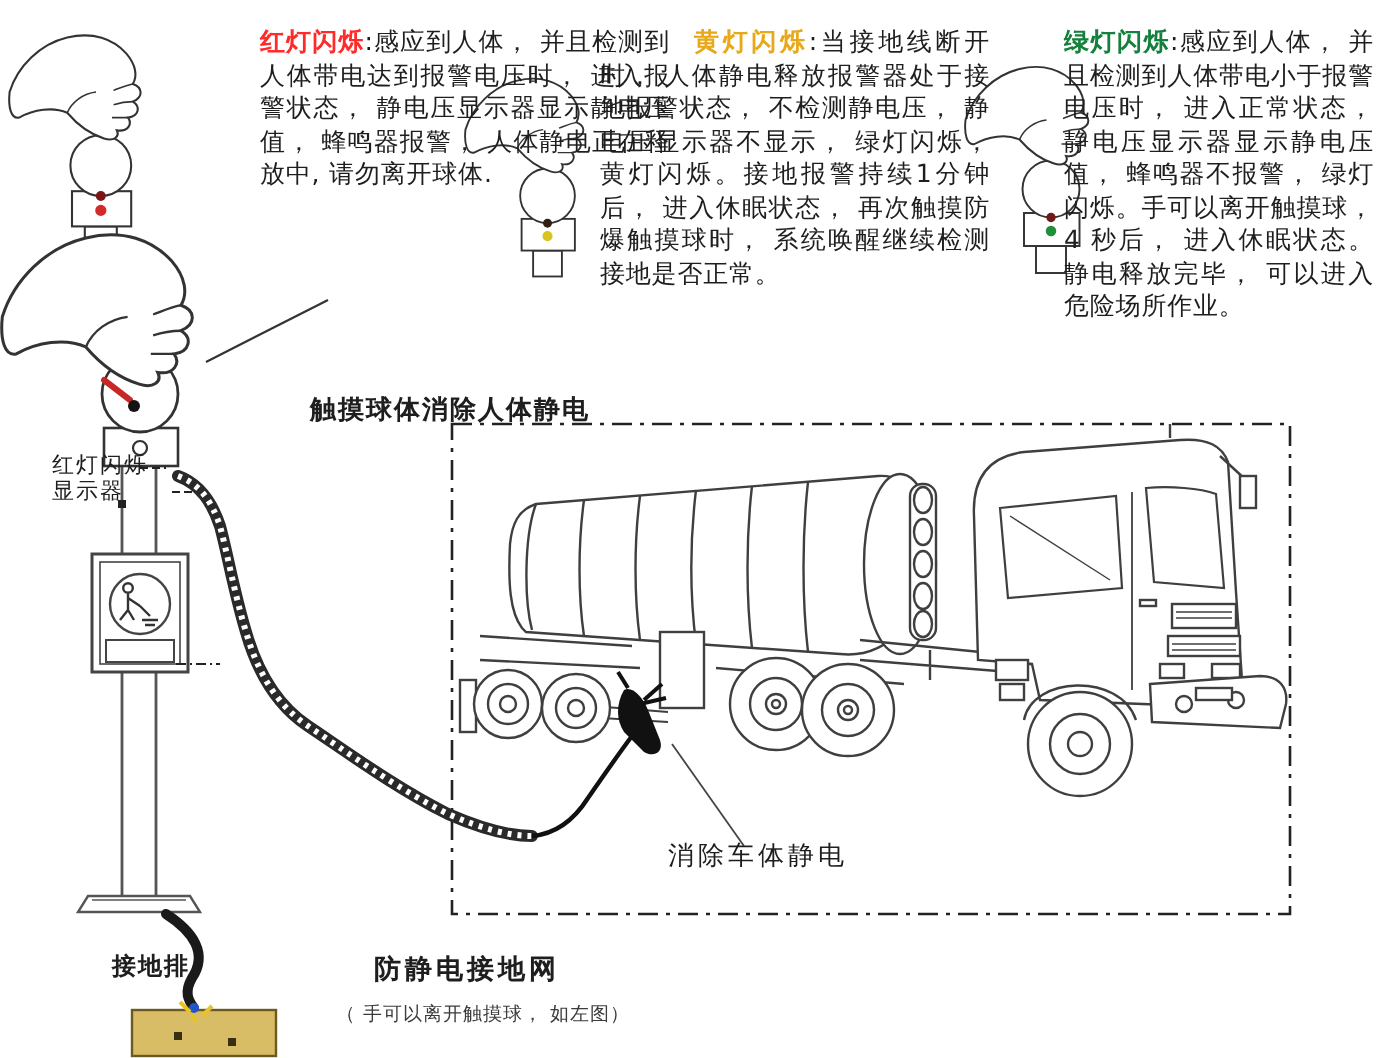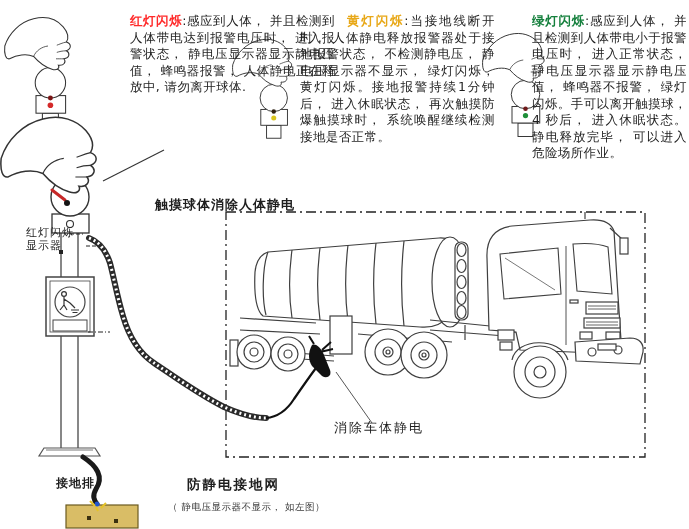--- a/index.html
+++ b/index.html
@@ -197,13 +197,13 @@
   <div>红灯闪烁</div>
   <div>显示器</div>
 </div>
 
 <div class="txt lbl-vehicle">消除车体静电</div>
 
 <div class="txt lbl-bar">接地排</div>
 
 <div class="txt lbl-nettitle">防静电接地网</div>
 
-<div class="txt lbl-netnote">（ 静电压显示器不显示， 如左图）</div>
+<div class="txt lbl-netnote">（ 手可以离开触摸球， 如左图）</div>
 
 </body></html>

